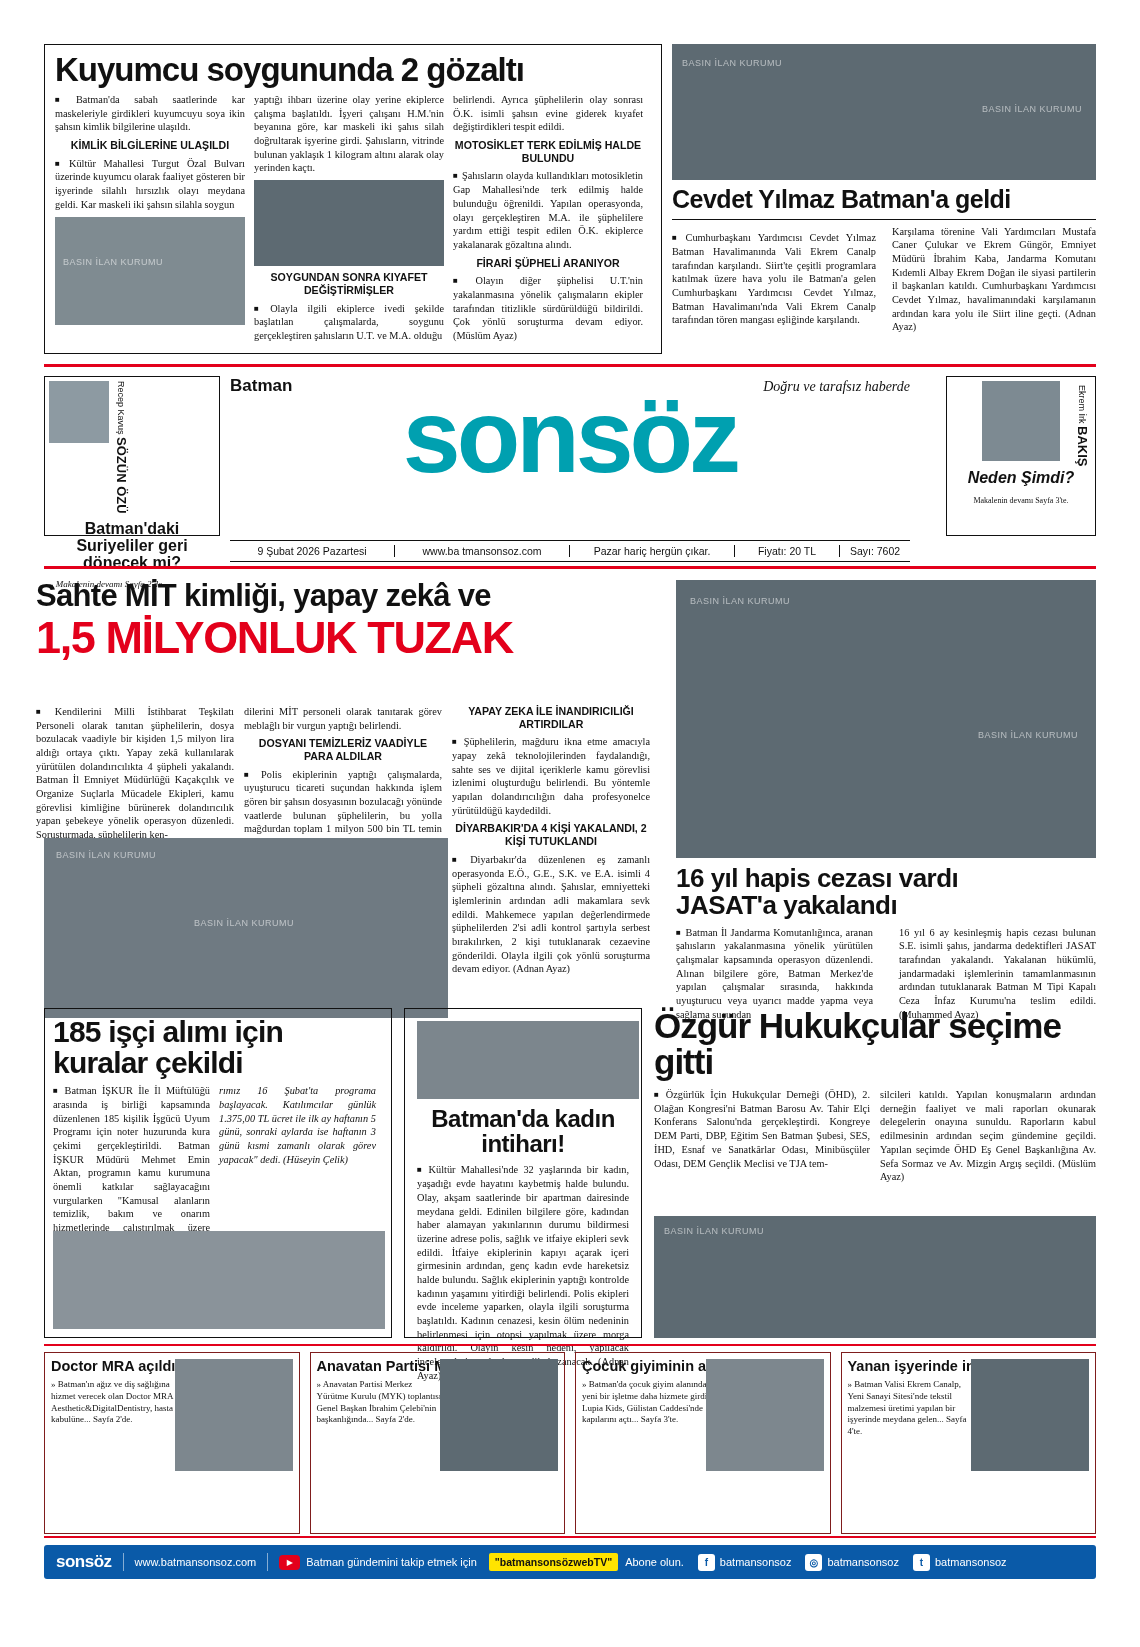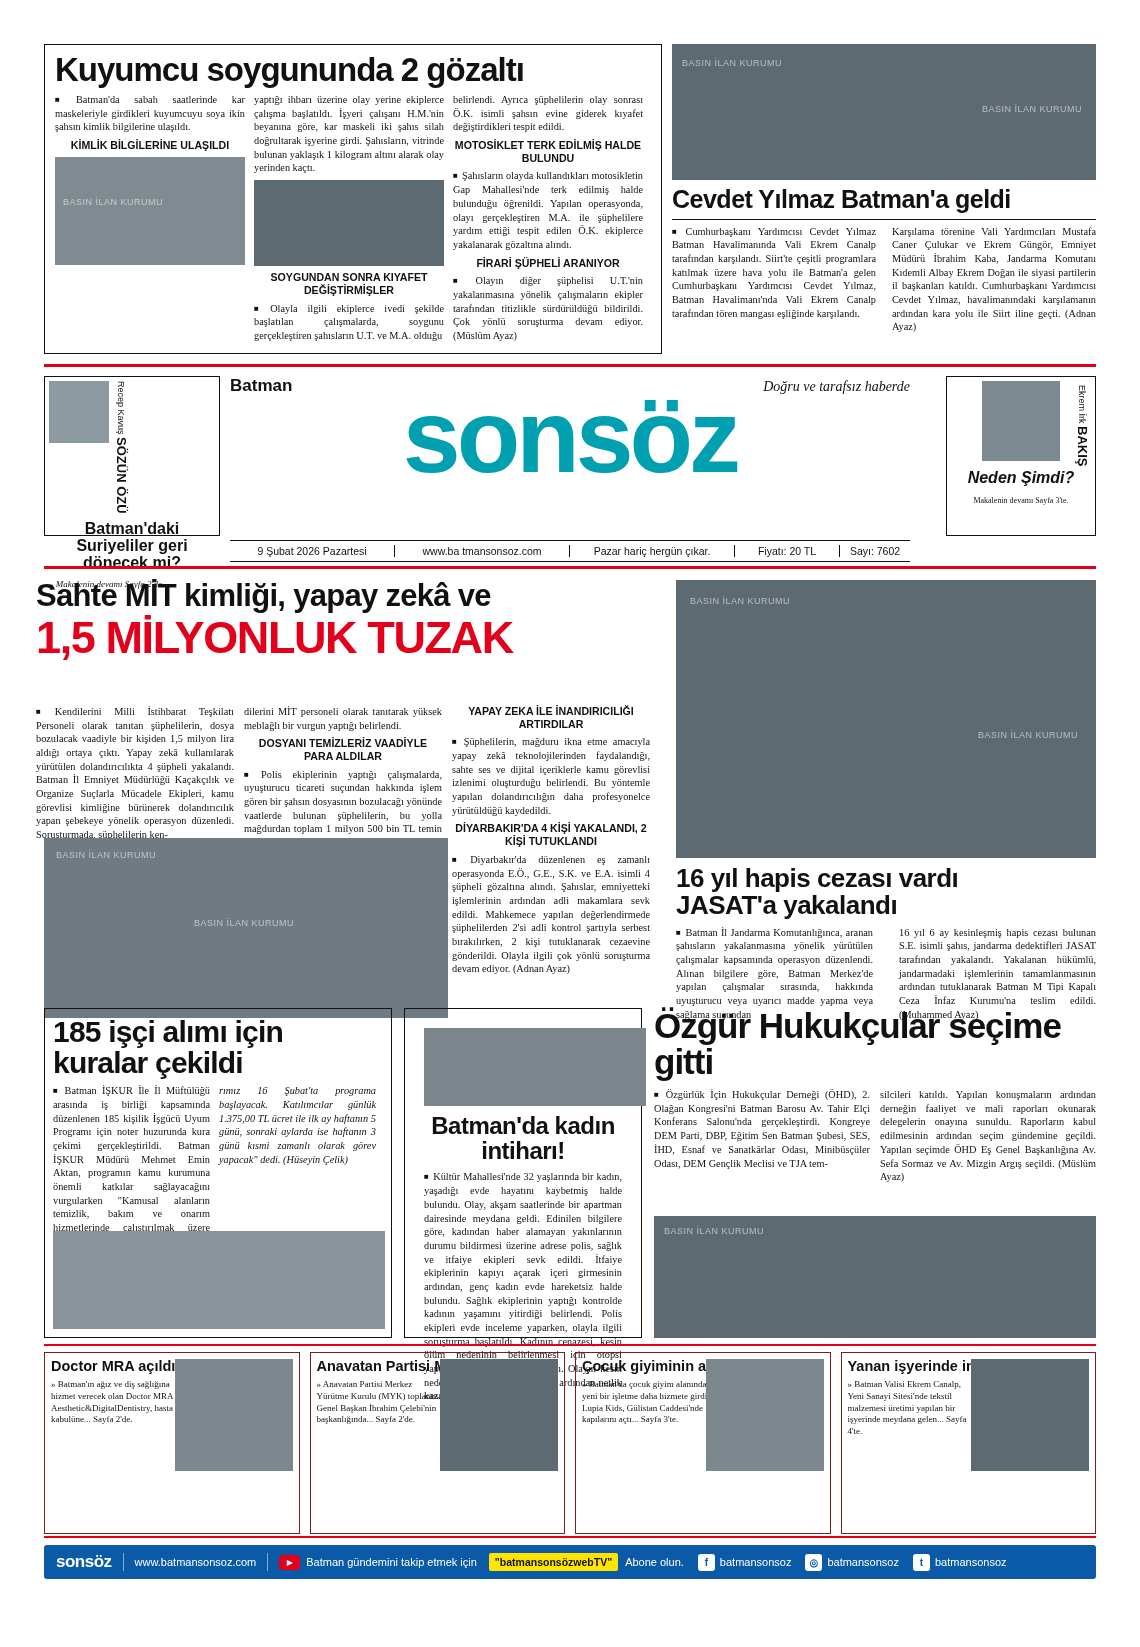--- a/index.html
+++ b/index.html
@@ -27,21 +27,21 @@
   .kuy-title { font-family:"Liberation Sans",sans-serif; font-weight:bold; font-size:33px; line-height:1; letter-spacing:-1px; margin:0 0 7px; }
   .kuy-cols { display:flex; gap:9px; }
   .kuy-c { width:190px; }
   .kuy-img-1 { width:190px; height:108px; margin-top:5px; background:#7f8b91; position:relative; }
   .kuy-img-2 { width:190px; height:86px; margin:5px 0; background:#6e7a81; position:relative; }
 
   .top-right { position:absolute; left:628px; top:0; width:424px; height:310px; }
   .cv-photo { width:424px; height:136px; background:#4e5a63; position:relative; overflow:hidden; }
   .cv-title { font-family:"Liberation Sans",sans-serif; font-weight:bold; font-size:25px; line-height:1.02; margin:7px 0 6px; letter-spacing:-.5px; }
   .cv-rule { border-top:1px solid #111; margin-bottom:5px; }
-  .cv-cols { display:flex; gap:16px; }
+  .cv-cols { display:flex; gap:16px;align-items:center; }
   .cv-c { width:207px; }
 
   
   .plate { position:absolute; left:44px; top:364px; width:1052px; height:205px; }
   .plate-line-top { position:absolute; left:0; top:0; width:1052px; height:3px; background:#e3001b; }
   .plate-line-bot { position:absolute; left:0; bottom:0; width:1052px; height:3px; background:#e3001b; }
   .sozun { position:absolute; left:0; top:12px; width:176px; height:160px; border:1px solid #111; padding:4px; }
   .sozun-top { display:flex; gap:5px; }
   .sozun-photo { width:60px; height:62px; background:#8d9aa2; }
   .sozun-vert { writing-mode:vertical-rl; text-orientation:mixed; font-family:"Liberation Sans",sans-serif; font-size:9px; }
@@ -77,21 +77,21 @@
   .rt-cols { display:flex; gap:26px; }
   .rt-c { width:205px; }
 
   
   .mid { position:absolute; left:44px; top:1008px; width:1052px; height:330px; }
   .m1 { position:absolute; left:0; top:0; width:348px; height:330px; border:1px solid #111; padding:8px; }
   .m1-h { font-family:"Liberation Sans",sans-serif; font-weight:bold; font-size:30px; line-height:1.02; letter-spacing:-.8px; margin:0 0 6px; }
   .m1-cols { display:flex; gap:9px; }
   .m1-c { width:157px; }
   .m1-photo { position:absolute; left:8px; bottom:8px; width:332px; height:98px; background:#8a939a; }
-  .m2 { position:absolute; left:360px; top:0; width:238px; height:330px; border:1px solid #111; padding:19px; }
+  .m2 { position:absolute; left:360px; top:0; width:238px; height:330px; border:1px solid #111; padding:12px; }
   .m2-photo { width:222px; height:78px; background:#7c868d; }
   .m2-h { font-family:"Liberation Sans",sans-serif; font-weight:bold; font-size:24px; line-height:1.03; text-align:center; margin:8px 0 7px; letter-spacing:-.5px; }
   .m3 { position:absolute; left:610px; top:0; width:442px; height:330px; }
   .m3-h { font-family:"Liberation Sans",sans-serif; font-weight:bold; font-size:35px; line-height:1.03; letter-spacing:-1px; margin:0 0 8px; }
   .m3-cols { display:flex; gap:10px; }
   .m3-c { width:216px; }
   .m3-photo { position:absolute; left:0; bottom:0; width:442px; height:122px; background:#66727a; }
 
   
   .promos { position:absolute; left:44px; top:1352px; width:1052px; height:182px; display:flex; gap:10px; }
@@ -119,20 +119,21 @@
 
   <div class="top">
 
     <div class="top-left">
       <h1 class="kuy-title">Kuyumcu soygununda 2 gözaltı</h1>
       <div class="kuy-cols">
         <div class="kuy-c">
           <div class="col-text">
             <p class="sq">Batman'da sabah saatlerinde kar maskeleriyle girdikleri kuyumcuyu soya ikin şahsın kimlik bilgilerine ulaşıldı.</p>
             <p class="subhead">KİMLİK BİLGİLERİNE ULAŞILDI</p>
+            <p class="sq">Kültür Mahallesi Turgut Özal Bulvarı üzerinde kuyumcu olarak faaliyet gösteren bir işyerinde silahlı hırsızlık olayı meydana geldi. Kar maskeli iki şahsın silahla soygun</p>
           </div>
           <div class="kuy-img-1 photo">
               <span class="wm" style="left:8px;top:40px">BASIN İLAN KURUMU</span>
             </div>
         </div>
         <div class="kuy-c">
           <div class="col-text">
             <p>yaptığı ihbarı üzerine olay yerine ekiplerce çalışma başlatıldı. İşyeri çalışanı H.M.'nin beyanına göre, kar maskeli iki şahıs silah doğrultarak işyerine girdi. Şahısların, vitrinde bulunan yaklaşık 1 kilogram altını alarak olay yerinden kaçtı.</p>
           </div>
           <div class="kuy-img-2 photo dk"></div>
@@ -216,21 +217,21 @@
   </div>
 
   <div class="lead">
     <h1 class="lead-h1">Sahte MİT kimliği, yapay zekâ ve</h1>
     <h1 class="lead-h2">1,5 MİLYONLUK TUZAK</h1>
     <div class="lead-cols">
       <div class="lead-c col-text">
         <p class="sq">Kendilerini Milli İstihbarat Teşkilatı Personeli olarak tanıtan şüphelilerin, dosya bozulacak vaadiyle bir kişiden 1,5 milyon lira aldığı ortaya çıktı. Yapay zekâ kullanılarak yürütülen dolandırıcılıkta 4 şüpheli yakalandı. Batman İl Emniyet Müdürlüğü Kaçakçılık ve Organize Suçlarla Mücadele Ekipleri, kamu görevlisi kimliğine bürünerek dolandırıcılık yapan şebekeye yönelik operasyon düzenledi. Soruşturmada, şüphelilerin ken-</p>
       </div>
       <div class="lead-c col-text">
-        <p>dilerini MİT personeli olarak tanıtarak yüksek meblağlı bir vurgun yaptığı belirlendi.</p>
+        <p>dilerini MİT personeli olarak tanıtarak görev meblağlı bir vurgun yaptığı belirlendi.</p>
         <p class="subhead">DOSYANI TEMİZLERİZ VAADİYLE PARA ALDILAR</p>
         <p class="sq">Polis ekiplerinin yaptığı çalışmalarda, uyuşturucu ticareti suçundan hakkında işlem gören bir şahsın dosyasının bozulacağı yönünde vaatlerde bulunan şüphelilerin, bu yolla mağdurdan toplam 1 milyon 500 bin TL temin ettiği tespit edildi.</p>
       </div>
       <div class="lead-c col-text">
         <p class="subhead">YAPAY ZEKA İLE İNANDIRICILIĞI ARTIRDILAR</p>
         <p class="sq">Şüphelilerin, mağduru ikna etme amacıyla yapay zekâ teknolojilerinden faydalandığı, sahte ses ve dijital içeriklerle kamu görevlisi izlenimi oluşturduğu belirlendi. Bu yöntemle yapılan dolandırıcılığın daha profesyonelce yürütüldüğü kaydedildi.</p>
         <p class="subhead">DİYARBAKIR'DA 4 KİŞİ YAKALANDI, 2 KİŞİ TUTUKLANDI</p>
         <p class="sq">Diyarbakır'da düzenlenen eş zamanlı operasyonda E.Ö., G.E., S.K. ve E.A. isimli 4 şüpheli gözaltına alındı. Şahıslar, emniyetteki işlemlerinin ardından adli makamlara sevk edildi. Mahkemece yapılan değerlendirmede şüphelilerden 2'si adli kontrol şartıyla serbest bırakılırken, 2 kişi tutuklanarak cezaevine gönderildi. Olayla ilgili çok yönlü soruşturma devam ediyor. (Adnan Ayaz)</p>
       </div>
     </div>

